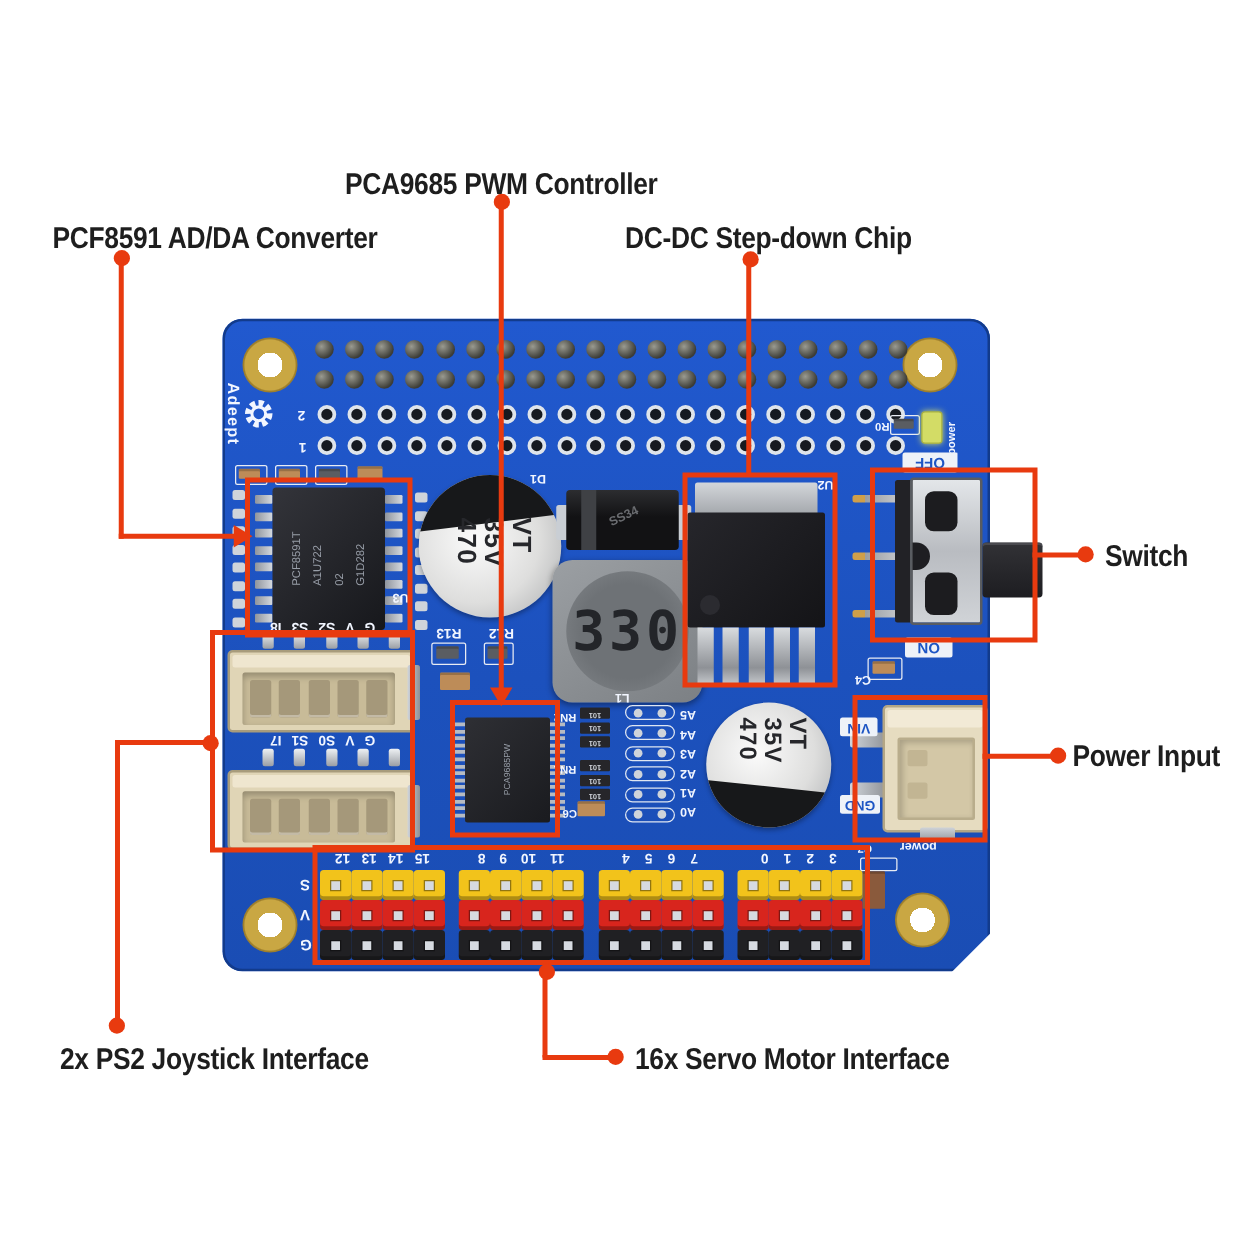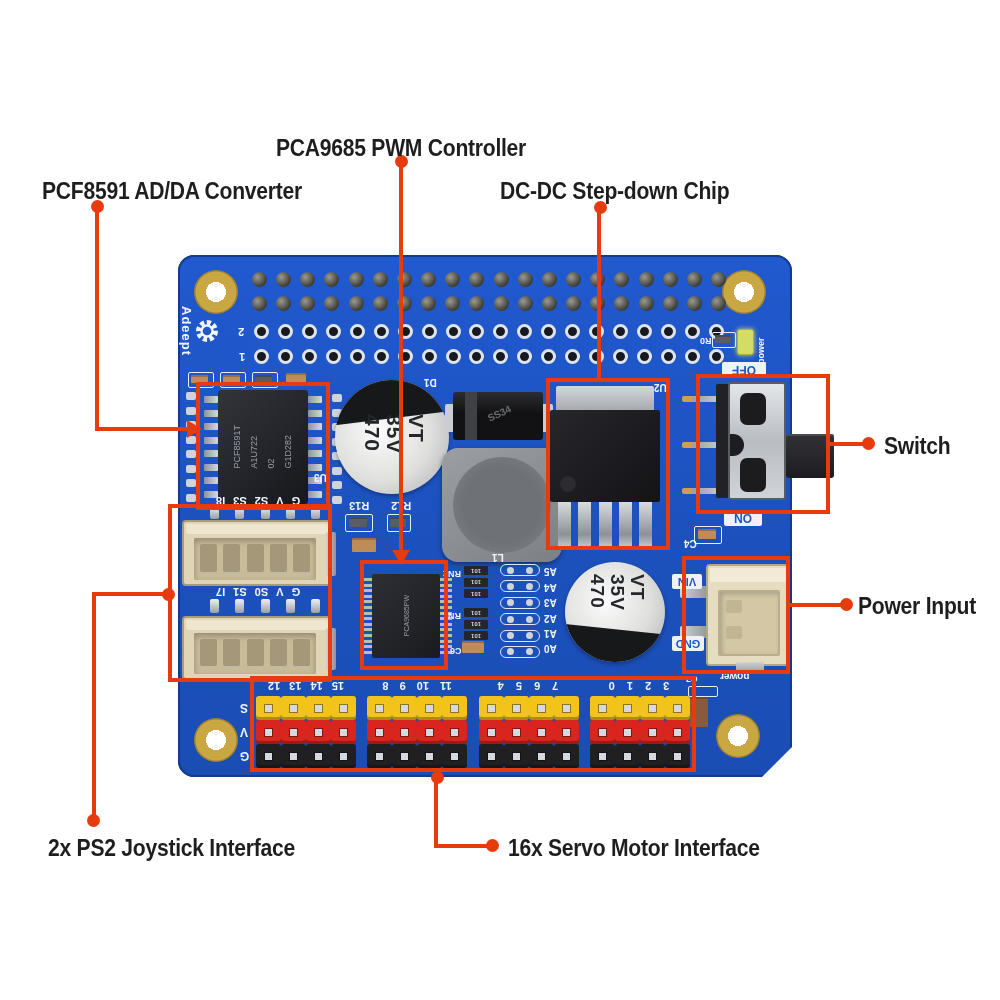--- a/index.html
+++ b/index.html
@@ -279,20 +279,21 @@
   <span class="silk ud" style="left:424px;top:377px;font-size:10px;">D1</span>
   <div class="cmp" style="left:445px;top:404px;width:12px;height:28px;background:#c9ced4;border-radius:2px;"></div>
   <div class="cmp" style="left:541px;top:404px;width:12px;height:28px;background:#c9ced4;border-radius:2px;"></div>
   <div class="cmp" style="left:453px;top:392px;width:90px;height:48px;background:linear-gradient(180deg,#2c2d30,#121214 45%);border-radius:3px;">
     <div class="abs" style="left:12px;top:0;width:12px;height:48px;background:#3f4145;"></div>
     <span class="abs" style="left:34px;top:16px;font-size:10px;font-weight:bold;color:#6a6c70;transform:rotate(-25deg);">SS34</span>
   </div>
 
   <div class="cmp" style="left:442px;top:448px;width:120px;height:114px;background:linear-gradient(145deg,#9b9fa3,#7c8084);border-radius:16px;display:flex;align-items:center;justify-content:center;box-shadow:0 2px 5px #00000066;">
     <div class="abs" style="left:11px;top:9px;width:98px;height:96px;border-radius:50%;background:radial-gradient(circle,#6e7276 55%,#83878b);"></div>
+    <span class="abs" style="font-family:'DejaVu Sans Mono',monospace;font-weight:bold;font-size:44px;color:#232529;letter-spacing:3px;position:relative;">330</span>
   </div>
   <span class="silk ud" style="left:492px;top:552px;font-size:10px;">L1</span>
 
   <span class="silk ud" style="left:349px;top:500px;font-size:11px;">R13</span>
   <span class="silk ud" style="left:391px;top:500px;font-size:11px;">R12</span>
   <div class="smdbox" style="left:345px;top:514px;width:26px;height:16px;"></div>
   <div class="smd" style="left:349px;top:517px;width:18px;height:10px;background:#5a5d62;"></div>
   <div class="smdbox" style="left:387px;top:514px;width:22px;height:16px;"></div>
   <div class="smd" style="left:390px;top:517px;width:16px;height:10px;background:#5a5d62;"></div>
   <div class="smd" style="left:352px;top:538px;width:24px;height:14px;"></div>

